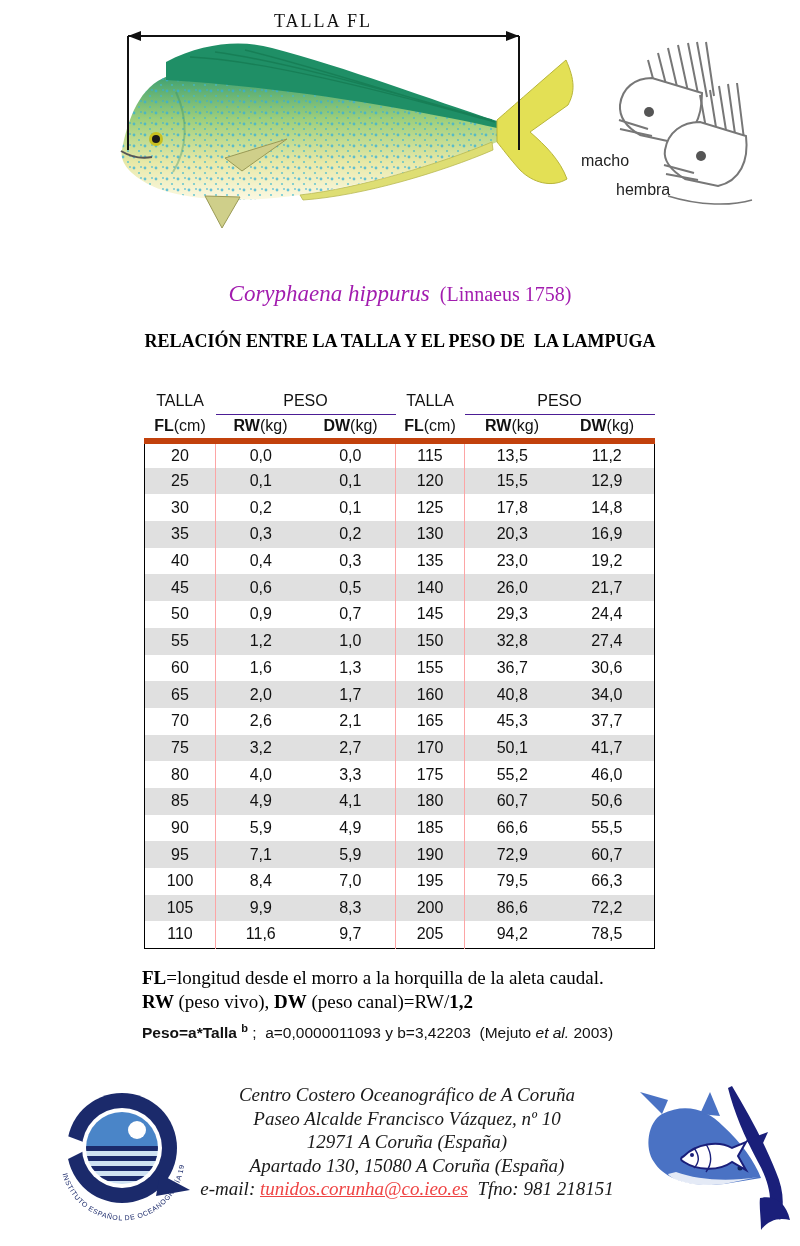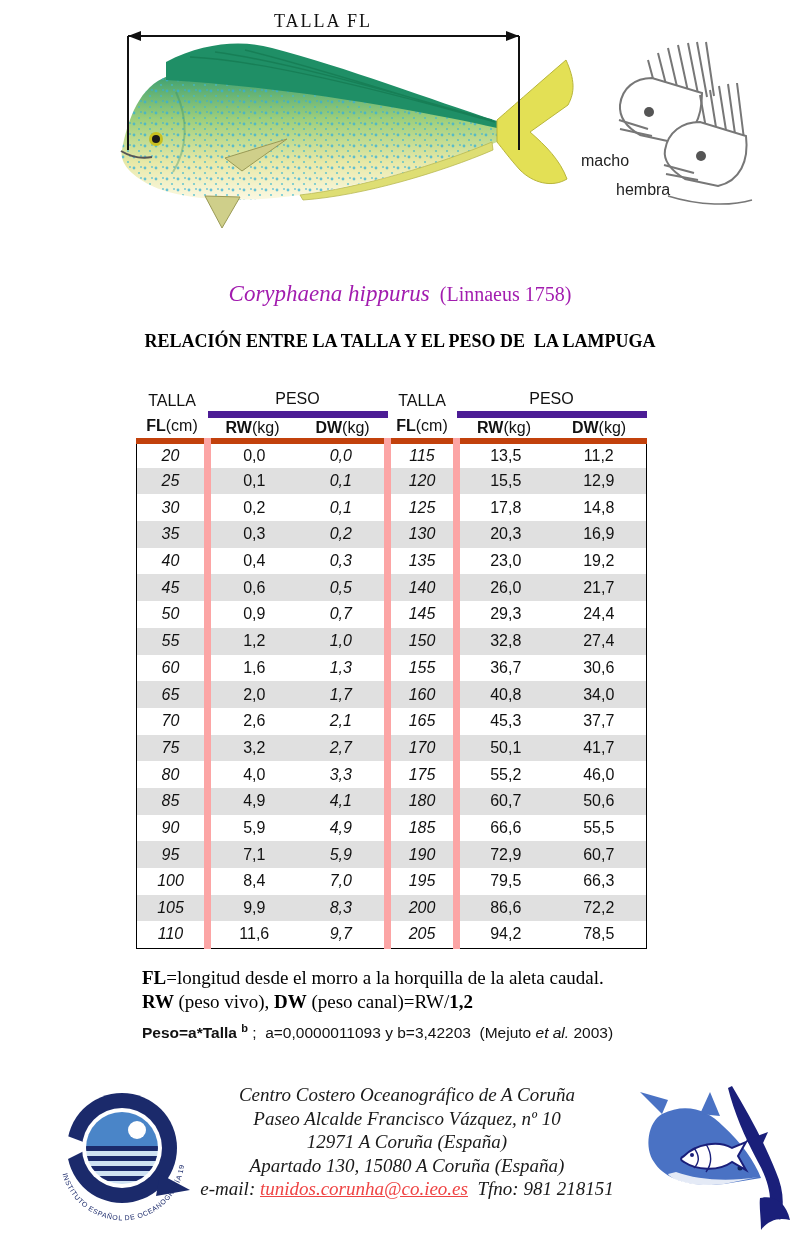--- a/index.html
+++ b/index.html
@@ -24,32 +24,32 @@
   .species-line {
     position:absolute; left:0; top:281px; width:800px; text-align:center; color:#a21caf;
   }
   .species-name { font-style:italic; font-size:23px; }
   .species-auth { font-size:20px; white-space:pre-wrap; }
   .main-heading {
     position:absolute; left:0; top:331px; width:800px; text-align:center;
     font-weight:bold; font-size:18px; color:#000; white-space:pre-wrap;
   }
   
-  .tbl-wrap { position:absolute; left:136px; top:388px; }
+  .tbl-wrap { position:absolute; left:144px; top:388px; }
   table.sw {
     border-collapse:collapse; table-layout:fixed; width:510px;
     font-family:"Liberation Sans", sans-serif; font-size:16px; color:#111;
   }
   table.sw thead th { font-weight:normal; height:26px; text-align:center; padding:0; }
-  table.sw thead tr.grp th.peso { border-bottom:7px solid #4c1d95; }
+  table.sw thead tr.grp th.peso { border-bottom:1px solid #4c1d95; }
   table.sw thead tr.cols th { border-bottom:6px solid #c2410c; height:27px; }
   table.sw thead b { font-weight:bold; }
   table.sw tbody { border:1px solid #000; }
   table.sw td { height:26.7px; text-align:center; padding:0; }
-  table.sw td.c0, table.sw td.c2, table.sw td.c3 { border-right:7px solid #fca5a5;font-style:italic; }
+  table.sw td.c0, table.sw td.c2, table.sw td.c3 { border-right:1px solid #fca5a5; }
   table.sw tbody tr:nth-child(even) { background:#e0e0e0; }
   
   .notes { position:absolute; left:142px; top:966px; width:560px; }
   .note-line { font-size:19px; line-height:24px; color:#000; white-space:pre-wrap; }
   .note-formula {
     font-family:"Liberation Sans", sans-serif; font-size:15.5px; line-height:22px;
     margin-top:3px; white-space:pre-wrap;
   }
   .note-formula sup { font-size:11px; font-weight:bold; }
   .it { font-style:italic; }

